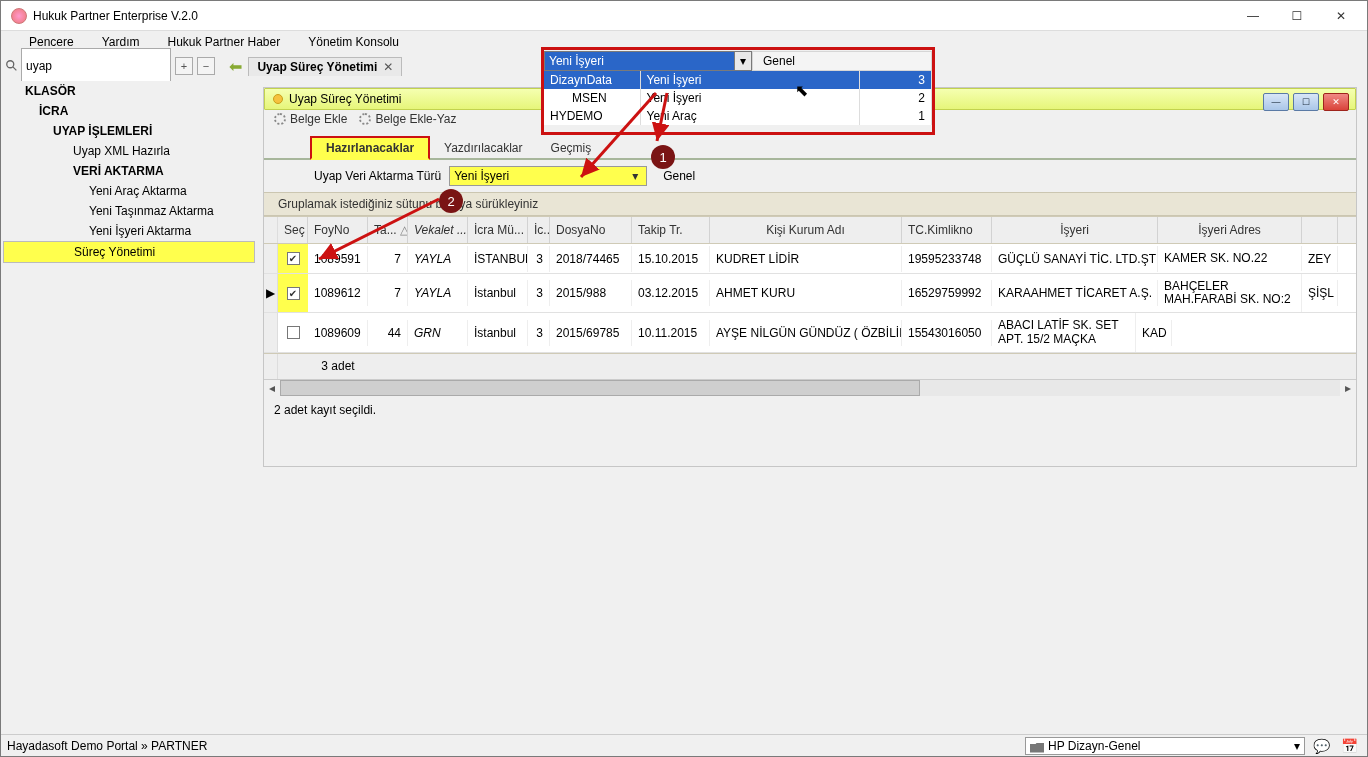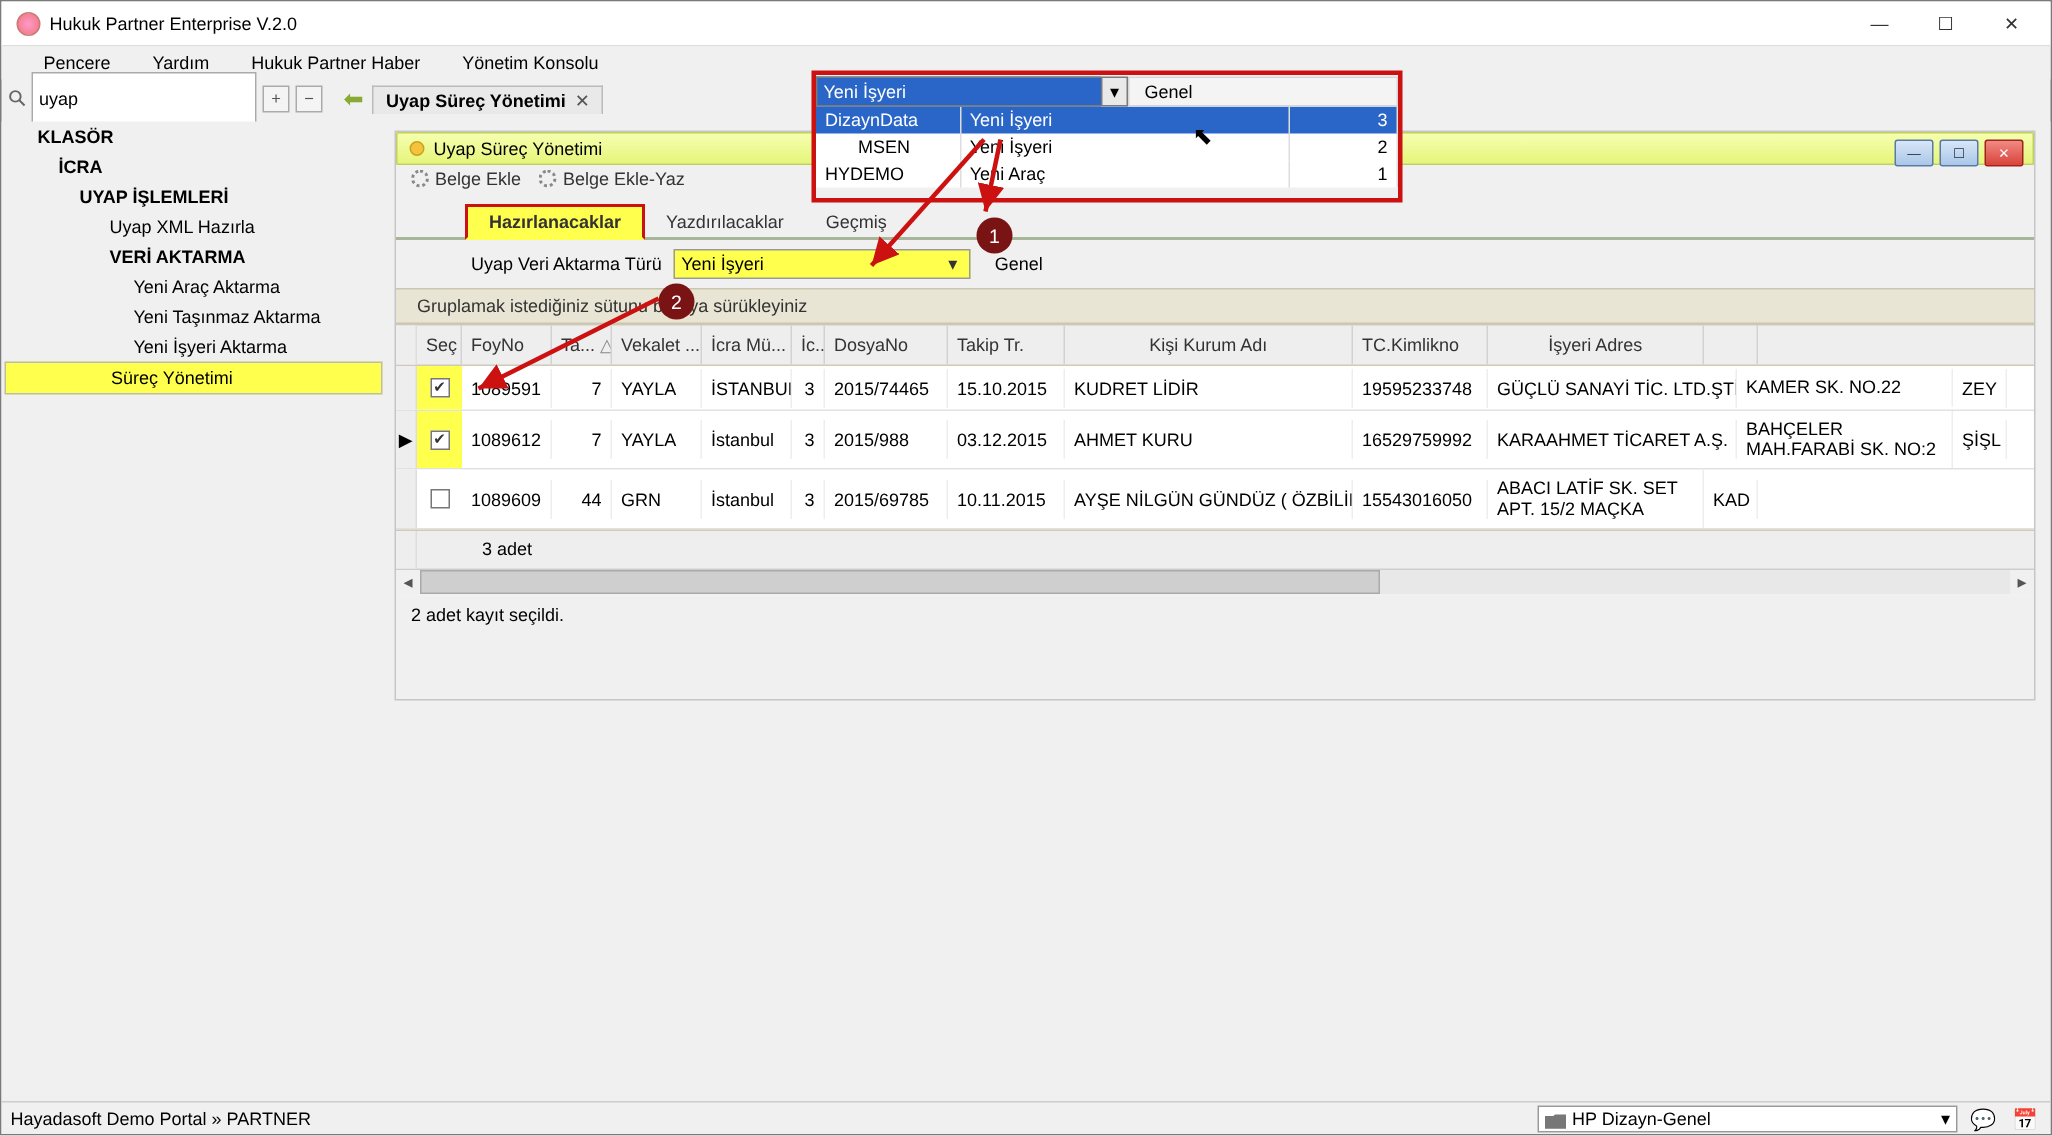--- a/index.html
+++ b/index.html
@@ -54,21 +54,21 @@
 .gh { padding:6px 6px; border-right:1px solid #d2d2d2; color:#333; white-space:nowrap; overflow:hidden; }
 .grid-row { display:flex; border-bottom:1px solid #e1e1e1; align-items:center; min-height:30px; }
 .gc { padding:6px 6px; border-right:1px solid #eee; overflow:hidden; white-space:nowrap; }
 .rowmark { width:14px; display:flex; align-items:center; justify-content:center; background:#eee; border-right:1px solid #ddd; align-self:stretch; }
 .chkcell { width:30px; display:flex; align-items:center; justify-content:center; background:#ffff4d; align-self:stretch; }
 .chkcell.plain { background:#fff; }
 .chk { width:13px; height:13px; border:1px solid #777; background:#fff; font-size:10px; line-height:11px; text-align:center; color:#333; }
 .col-sec { width:30px; text-align:center; }
 .col-foy { width:60px; text-align:left; }
 .col-ta { width:40px; text-align:right; }
-.col-vek { width:60px; }
+.col-vek { width:60px;font-style:italic; }
 .col-icra { width:60px; }
 .col-ic { width:22px; text-align:right; }
 .col-dosya { width:82px; }
 .col-takip { width:78px; }
 .col-kisi { width:192px; }
 .col-tc { width:90px; }
 .col-isyeri { width:166px; }
 .col-adres { width:144px; }
 .col-last { width:36px; }
 .grid-footer { display:flex; background:#eee; border-top:1px solid #cfcab6; height:26px; align-items:center; }
@@ -194,35 +194,36 @@
             <div class="gh col-sec">Seç</div>
             <div class="gh col-foy">FoyNo</div>
             <div class="gh col-ta"><span>Ta...</span> <span style="color:#888">△</span></div>
             <div class="gh col-vek">Vekalet ...</div>
             <div class="gh col-icra">İcra Mü...</div>
             <div class="gh col-ic">İc...</div>
             <div class="gh col-dosya">DosyaNo</div>
             <div class="gh col-takip">Takip Tr.</div>
             <div class="gh col-kisi" style="text-align:center;">Kişi Kurum Adı</div>
             <div class="gh col-tc">TC.Kimlikno</div>
+            <div class="gh col-isyeri" style="text-align:center;">İşyeri</div>
             <div class="gh col-adres" style="text-align:center;">İşyeri Adres</div>
             <div class="gh col-last"></div>
           </div>
           <div id="grid-body">
               <div class="grid-row">
                 <div class="rowmark"></div>
                 <div class="chkcell">
                   <div class="chk">✔</div>
                 </div>
                 <div class="gc col-foy">1089591</div>
                 <div class="gc col-ta">7</div>
                 <div class="gc col-vek">YAYLA</div>
                 <div class="gc col-icra">İSTANBUL</div>
                 <div class="gc col-ic">3</div>
-                <div class="gc col-dosya">2015/74465</div>
+                <div class="gc col-dosya">2018/74465</div>
                 <div class="gc col-takip">15.10.2015</div>
                 <div class="gc col-kisi">KUDRET LİDİR</div>
                 <div class="gc col-tc">19595233748</div>
                 <div class="gc col-isyeri">GÜÇLÜ SANAYİ TİC. LTD.ŞTİ.</div>
                 <div class="gc col-adres" style="white-space:normal;line-height:1.1;">KAMER SK. NO.22</div>
                 <div class="gc col-last">ZEY</div>
               </div>
               <div class="grid-row">
                 <div class="rowmark">▶</div>
                 <div class="chkcell">

